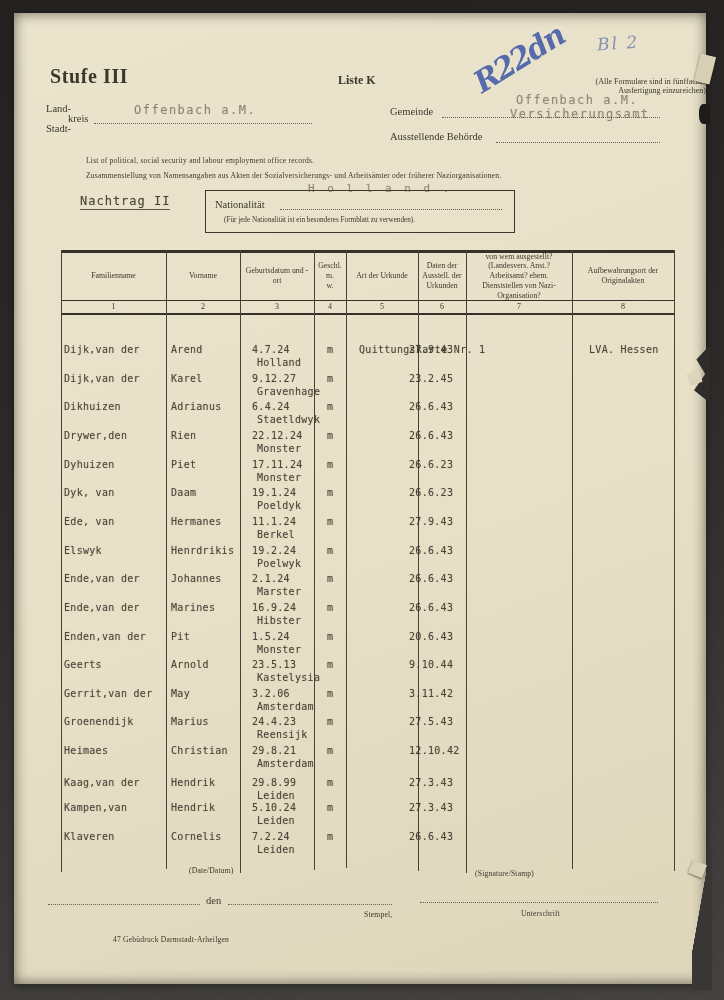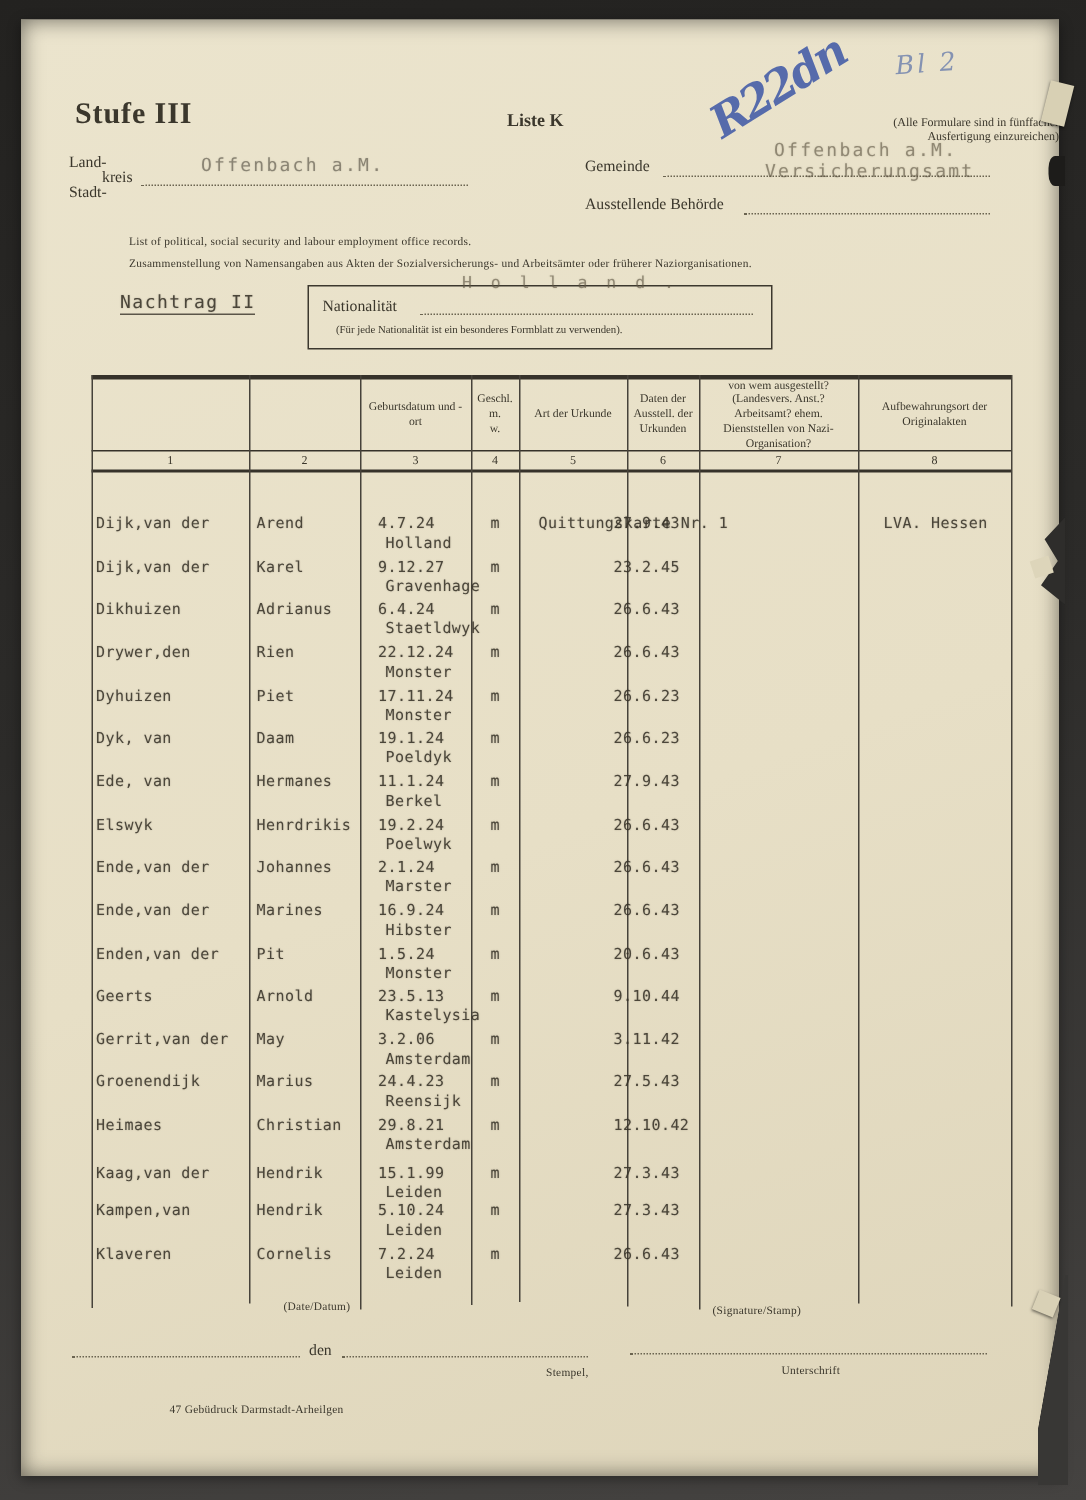--- a/index.html
+++ b/index.html
@@ -91,21 +91,23 @@
         <div class="hline" style="top: 63px; height: 1.8px;"></div>
         <div class="vline" style="left: 0px; height: 622px;"></div>
         <div class="vline" style="left: 105px; height: 619px;"></div>
         <div class="vline" style="left: 179px; height: 623px;"></div>
         <div class="vline" style="left: 253px; height: 620px;"></div>
         <div class="vline" style="left: 285px; height: 618px;"></div>
         <div class="vline" style="left: 357px; height: 621px;"></div>
         <div class="vline" style="left: 405px; height: 623px;"></div>
         <div class="vline" style="left: 511px; height: 619px;"></div>
         <div class="vline" style="left: 613px; height: 621px;"></div>
+        <div class="hcell" style="left: 0px; width: 105px;">Familienname</div>
         <div class="ncell" style="left: 0px; width: 105px;">1</div>
+        <div class="hcell" style="left: 105px; width: 74px;">Vorname</div>
         <div class="ncell" style="left: 105px; width: 74px;">2</div>
         <div class="hcell" style="left: 179px; width: 74px;">Geburtsdatum und -ort</div>
         <div class="ncell" style="left: 179px; width: 74px;">3</div>
         <div class="hcell" style="left: 253px; width: 32px;">Geschl.
 m.
 w.</div>
         <div class="ncell" style="left: 253px; width: 32px;">4</div>
         <div class="hcell" style="left: 285px; width: 72px;">Art der Urkunde</div>
         <div class="ncell" style="left: 285px; width: 72px;">5</div>
         <div class="hcell" style="left: 357px; width: 48px;">Daten der Ausstell. der Urkunden</div>
@@ -260,21 +262,21 @@
     <span class="typed f-birthdate">29.8.21</span>
     <span class="typed f-place">Amsterdam</span>
     <span class="typed f-sex">m</span>
     <span class="typed f-document"></span>
     <span class="typed f-issue">12.10.42</span>
     <span class="typed f-storage"></span>
   </div>
         <div class="trow" style="top: 527px;">
     <span class="typed f-surname">Kaag,van der</span>
     <span class="typed f-firstname">Hendrik</span>
-    <span class="typed f-birthdate">15.1.99</span>
+    <span class="typed f-birthdate">29.8.99</span>
     <span class="typed f-place">Leiden</span>
     <span class="typed f-sex">m</span>
     <span class="typed f-document"></span>
     <span class="typed f-issue">27.3.43</span>
     <span class="typed f-storage"></span>
   </div>
         <div class="trow" style="top: 552.4px;">
     <span class="typed f-surname">Kampen,van</span>
     <span class="typed f-firstname">Hendrik</span>
     <span class="typed f-birthdate">5.10.24</span>

